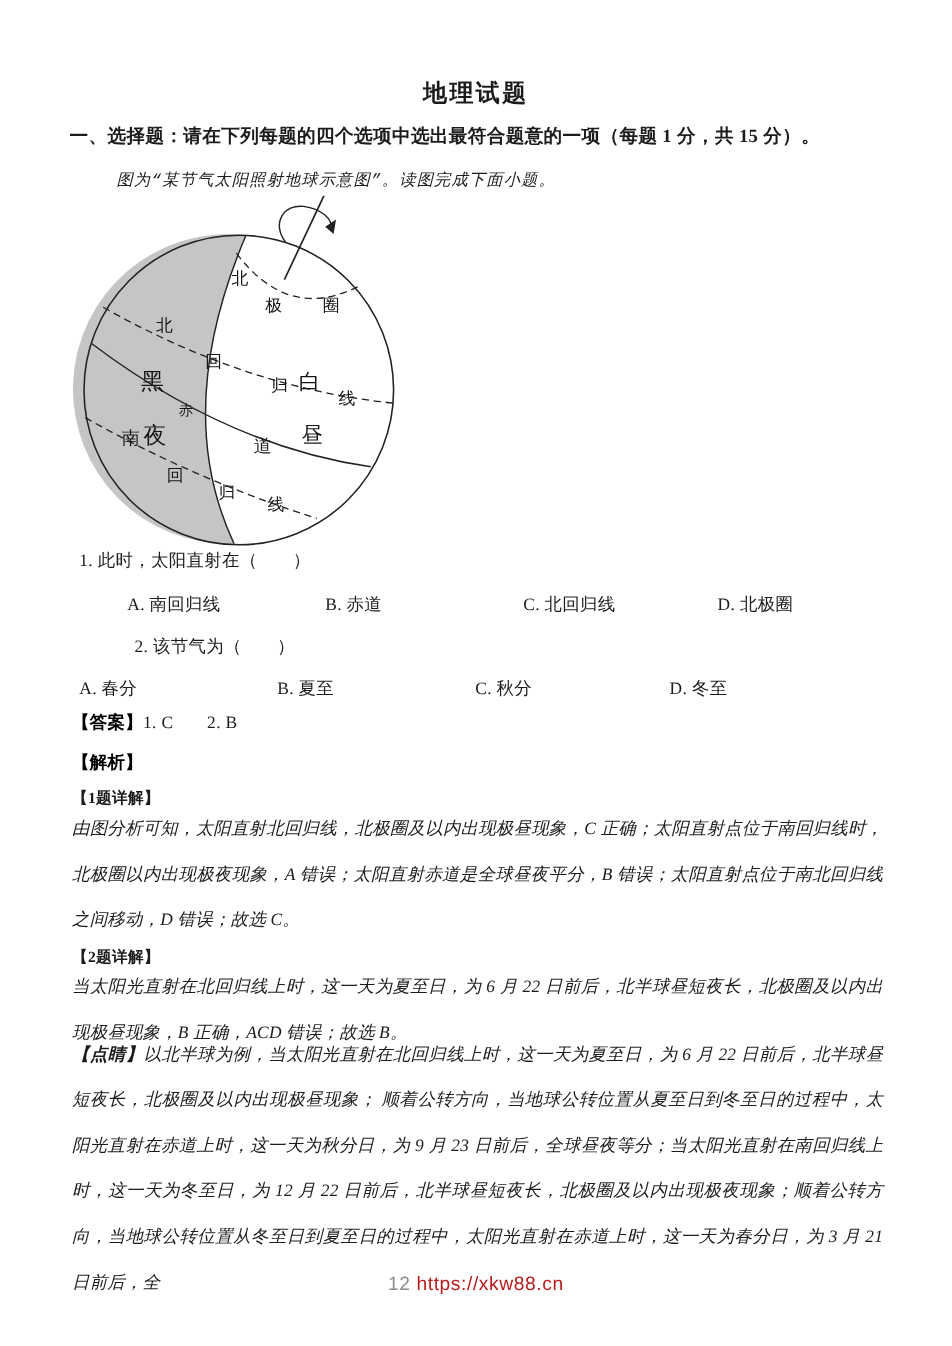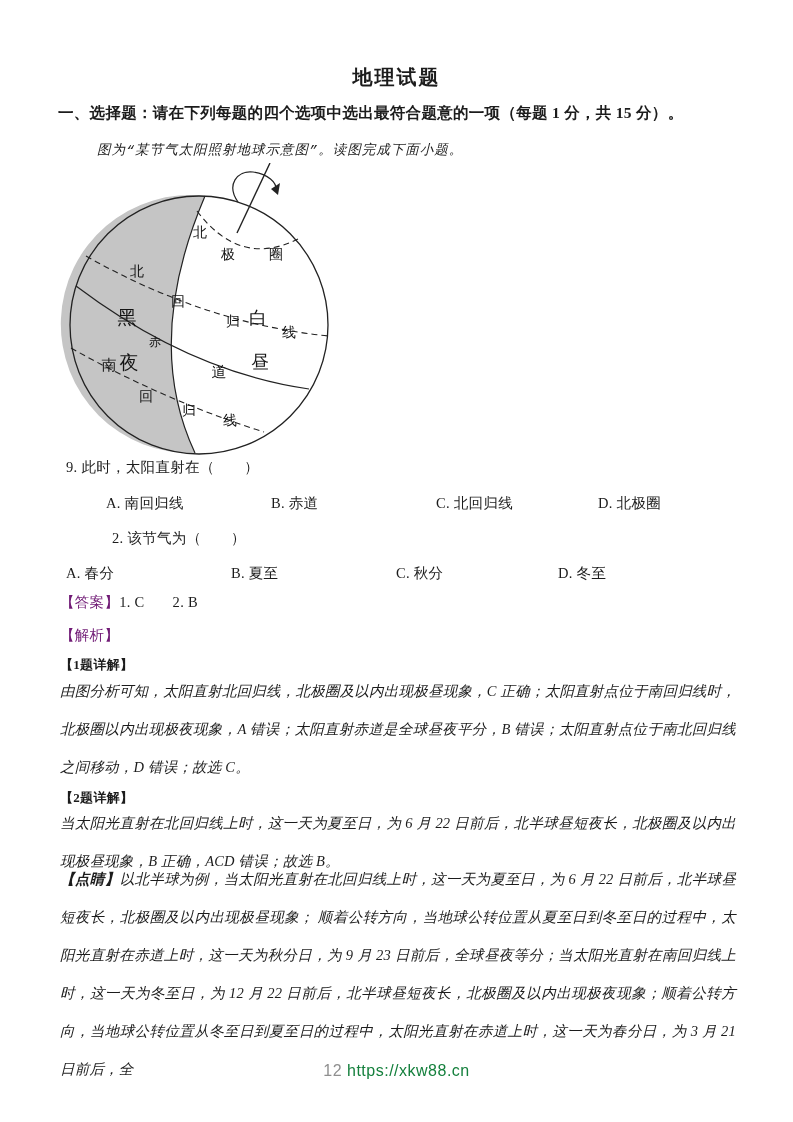--- a/index.html
+++ b/index.html
@@ -8,28 +8,28 @@
     font-family:"Liberation Serif", serif; color:#1c1c1c; overflow:hidden;
   }
   .abs { position:absolute; }
   .title { top:64px; left:0; width:793px; text-align:center; font-size:20px; font-weight:bold; letter-spacing:2px; }
   .section-header { top:103px; left:58px; width:682px; font-size:15.5px; font-weight:bold; letter-spacing:0.3px; }
   .intro-note { top:141px; left:97px; font-size:13.5px; font-style:italic; letter-spacing:1px;font-family:Liberation Mono, monospace; }
   .qline { font-size:14.5px; letter-spacing:0.3px; }
   .opts { left:58px; width:680px; height:20px; }
   .opts .opt { position:absolute; top:0; font-size:14.5px; letter-spacing:0.3px; white-space:nowrap; }
   .opt.o1 { left:8px; } .opt.o2 { left:173px; } .opt.o3 { left:338px; } .opt.o4 { left:500px; }
-  .blue { color:#701a75; font-weight:normal; }
+  .blue { color:#000000; font-weight:bold; }
   .heading { font-size:13px; font-weight:bold; letter-spacing:0.3px; }
   .para { left:60px; width:676px; font-size:14.5px; line-height:38px; text-align:justify; letter-spacing:0.2px;font-style:italic; }
   .answer-num { font-size:14.5px; }
   .gap { margin-left:28px; }
   .footer { top:1062px; left:0; width:793px; text-align:center;
     font-family:"Liberation Sans", sans-serif; font-size:16px; color:#8f8f8f; letter-spacing:0.5px; }
-  .footer a { color:#15803d; text-decoration:none; }
+  .footer a { color:#b91c1c; text-decoration:none; }
   svg text { font-family:"Liberation Serif", serif; fill:#141414; }
 </style>
 </head>
 <body>
 
 <div class="abs title">地理试题</div>
 
 <div class="abs section-header">一、选择题：请在下列每题的四个选项中选出最符合题意的一项（每题 1 分，共 15 分）。</div>
 
 <div class="abs intro-note">图为“某节气太阳照射地球示意图”。读图完成下面小题。</div>
@@ -72,21 +72,21 @@
   <text x="189" y="415" font-size="14" text-anchor="middle">归</text>
   <text x="230" y="425" font-size="14" text-anchor="middle">线</text>
 
   <text x="127" y="324" font-size="19" text-anchor="middle">黑</text>
   <text x="129" y="369" font-size="19" text-anchor="middle">夜</text>
 
   <text x="258" y="324" font-size="18" text-anchor="middle">白</text>
   <text x="260" y="368" font-size="18" text-anchor="middle">昼</text>
 </svg>
 
-<div class="abs qline" style="top:458px; left:66px;">9. 此时，太阳直射在（　　）</div>
+<div class="abs qline" style="top:458px; left:66px;">1. 此时，太阳直射在（　　）</div>
 <div class="abs opts" style="top:494px;margin-left:40px;">
   <span class="opt o1">A. 南回归线</span>
   <span class="opt o2">B. 赤道</span>
   <span class="opt o3">C. 北回归线</span>
   <span class="opt o4">D. 北极圈</span>
 </div>
 
 <div class="abs qline" style="top:529px; left:66px;margin-left:46px;">2. 该节气为（　　）</div>
 <div class="abs opts" style="top:564px;">
   <span class="opt o1">A. 春分</span>

